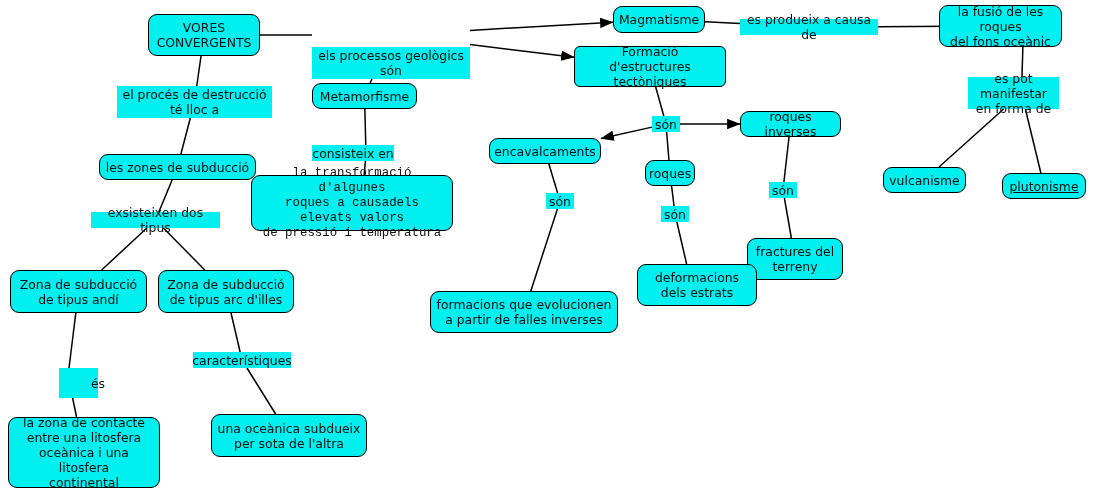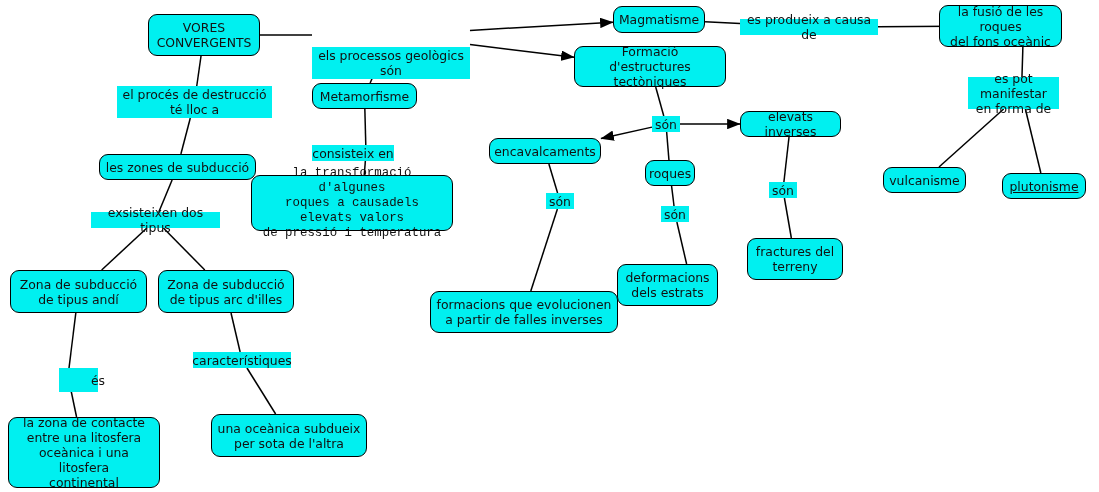--- a/index.html
+++ b/index.html
@@ -114,42 +114,42 @@
 de tipus andí</div>
       <div class="node" style="left: 158px; top: 270px; width: 136px; height: 43px;">Zona de subducció
 de tipus arc d'illes</div>
       <div class="node" style="left: 8px; top: 417px; width: 152px; height: 71px;">la zona de contacte
 entre una litosfera
 oceànica i una litosfera
 continental</div>
       <div class="node" style="left: 211px; top: 414px; width: 156px; height: 43px;">una oceànica subdueix
 per sota de l'altra</div>
       <div class="node" style="left: 613px; top: 6px; width: 92px; height: 27px;">Magmatisme</div>
-      <div class="node" style="left: 574px; top: 46px; width: 152px; height: 41px;">Formació d'estructures
+      <div class="node" style="left: 574px; top: 46px; width: 152px; height: 41px; border-radius: 6px;">Formació d'estructures
 tectòniques</div>
       <div class="node" style="left: 489px; top: 138px; width: 112px; height: 26px;">encavalcaments</div>
       <div class="node" style="left: 645px; top: 160px; width: 50px; height: 26px;">roques</div>
-      <div class="node" style="left: 740px; top: 111px; width: 101px; height: 26px;">elevats inverses</div>
+      <div class="node" style="left: 740px; top: 111px; width: 101px; height: 26px;">roques inverses</div>
       <div class="node" style="left: 747px; top: 238px; width: 96px; height: 42px;">fractures del
 terreny</div>
-      <div class="node" style="left: 617px; top: 264px; width: 101px; height: 42px;">deformacions
+      <div class="node" style="left: 637px; top: 264px; width: 120px; height: 42px;">deformacions
 dels estrats</div>
       <div class="node" style="left: 430px; top: 291px; width: 188px; height: 42px;">formacions que evolucionen
 a partir de falles inverses</div>
       <div class="node" style="left: 939px; top: 5px; width: 123px; height: 42px;">la fusió de les roques
 del fons oceànic</div>
       <div class="node" style="left: 883px; top: 167px; width: 83px; height: 26px;">vulcanisme</div>
       <div class="node" style="left: 1002px; top: 173px; width: 84px; height: 26px; text-decoration: underline;">plutonisme</div>
       <div class="linklabel" style="left: 312px; top: 19px; width: 158px; height: 32px; margin-top: 28px;">els processos geològics
 són</div>
       <div class="linklabel" style="left: 117px; top: 86px; width: 155px; height: 32px;">el procés de destrucció
 té lloc a</div>
       <div class="linklabel" style="left: 312px; top: 145px; width: 82px; height: 16px;">consisteix en</div>
       <div class="linklabel" style="left: 91px; top: 212px; width: 129px; height: 16px;">exsisteixen dos tipus</div>
-      <div class="linklabel" style="left: 59px; top: 368px; width: 18px; height: 24px; padding-left: 39px;">és</div>
+      <div class="linklabel" style="left: 59px; top: 368px; width: 18px; height: 30px; padding-left: 39px;">és</div>
       <div class="linklabel" style="left: 193px; top: 352px; width: 98px; height: 16px;">característiques</div>
       <div class="linklabel" style="left: 652px; top: 116px; width: 28px; height: 16px;">són</div>
       <div class="linklabel" style="left: 546px; top: 193px; width: 28px; height: 16px;">són</div>
       <div class="linklabel" style="left: 661px; top: 206px; width: 28px; height: 16px;">són</div>
       <div class="linklabel" style="left: 769px; top: 182px; width: 28px; height: 16px;">són</div>
       <div class="linklabel" style="left: 740px; top: 19px; width: 138px; height: 16px;">es produeix a causa de</div>
       <div class="linklabel" style="left: 968px; top: 77px; width: 91px; height: 32px;">es pot manifestar
 en forma de</div>
     </div>
 </div>

